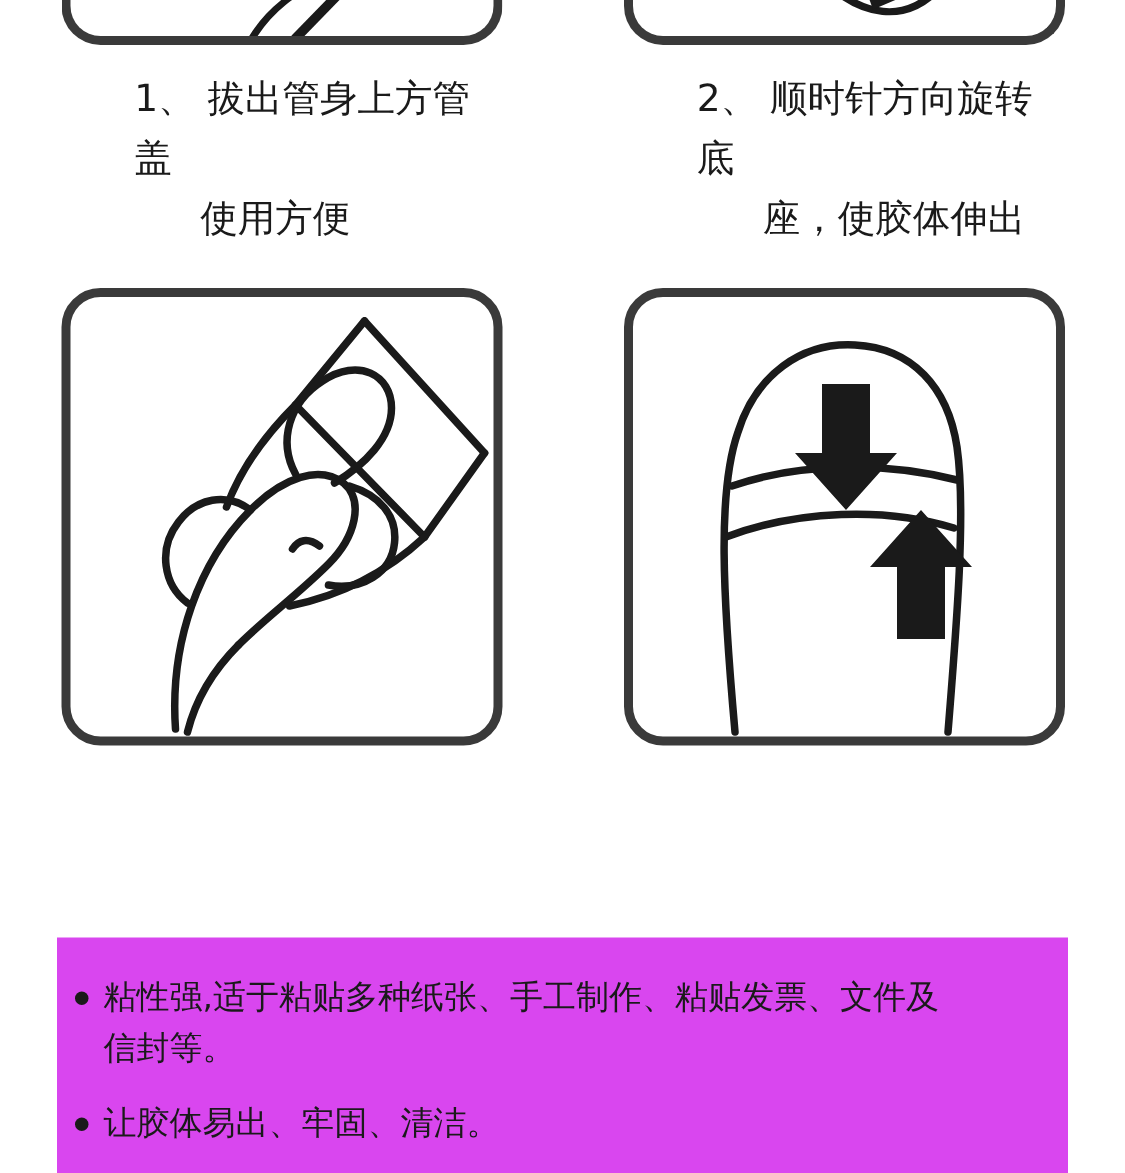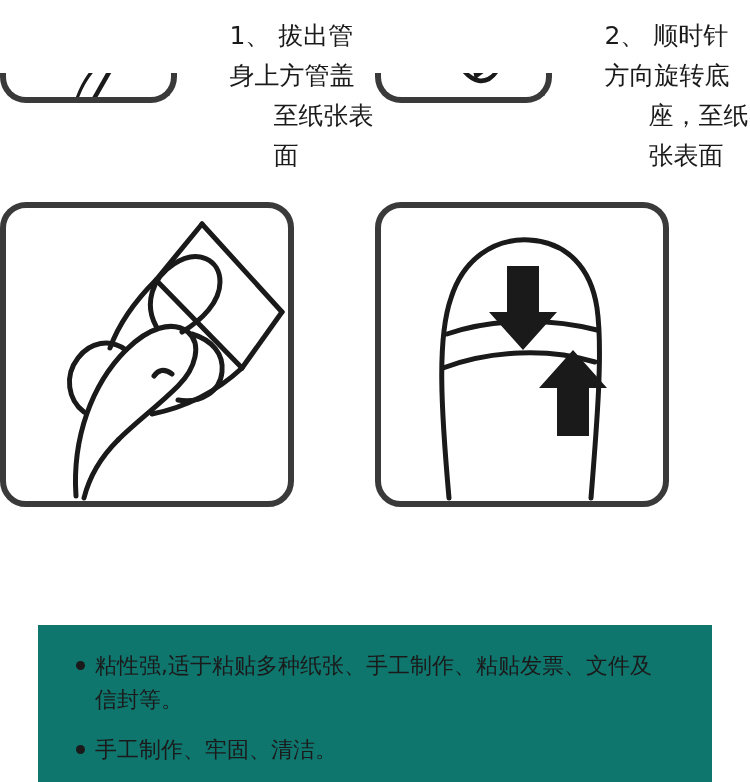--- a/index.html
+++ b/index.html
@@ -29,21 +29,21 @@
     width: 750px;
   }
   .step-row {
     display: flex;
     width: 750px;
   }
   .step {
     width: 375px;
     box-sizing: border-box;
     display: flex;
-    flex-direction: row;
+    flex-direction: column;
     align-items: center;
   }
 
   
   .illu {
     width: 294px;
     height: 305px;
     border: 6px solid #3a3a3a;
     border-radius: 26px;
     box-sizing: border-box;
@@ -92,23 +92,23 @@
     margin-top: 26px;
   }
 
   
   .features {
     position: absolute;
     left: 38px;
     top: 625px;
     width: 674px;
     height: 157px;
-    background: #0f766e;
-    box-sizing: border-box;
-    padding: 24px 30px 0 38px;
+    background: #d946ef;
+    box-sizing: border-box;
+    padding: 24px 30px 0 12px;
   }
   .feature {
     display: flex;
     align-items: flex-start;
     margin-bottom: 16px;
   }
   .bullet {
     width: 9px;
     height: 9px;
     border-radius: 50%;
@@ -136,35 +136,35 @@
       <div class="step">
         <div class="illu">
           <svg viewBox="0 0 282 30" preserveAspectRatio="none">
             <path d="M150 32 L206 -40" stroke="#1a1a1a" stroke-width="7" fill="none"></path>
             <path d="M120 34 C132 8 150 -8 172 -20" stroke="#1a1a1a" stroke-width="5" fill="none"></path>
           </svg>
         </div>
         <div class="caption">
           <span class="num">1、</span>
           <span>拔出管身上方管盖</span>
-          <span class="ind">至纸张表面</span>
+          <span class="ind">使用方便</span>
         </div>
       </div>
 
       <div class="step">
         <div class="illu">
           <svg viewBox="0 0 282 30" preserveAspectRatio="none">
             <path d="M118 -30 C150 20 186 20 206 -14" stroke="#1a1a1a" stroke-width="6" fill="none"></path>
             <polygon points="160,8 186,-6 152,-20" fill="#1a1a1a"></polygon>
           </svg>
         </div>
         <div class="caption">
           <span class="num">2、</span>
           <span>顺时针方向旋转底</span>
-          <span class="ind">座，至纸张表面</span>
+          <span class="ind">座，使胶体伸出</span>
         </div>
       </div>
 
     </div>
 
     <div class="step-row row-bottom">
 
       <div class="step">
         <div class="illu">
           <svg viewBox="0 0 282 293">
@@ -218,17 +218,17 @@
   <div class="features">
     <div class="feature">
       <span class="bullet"></span>
       <div class="feature-text">
         <span>粘性强,适于粘贴多种纸张、手工制作、粘贴发票、文件及</span><br>
         <span>信封等。</span>
       </div>
     </div>
     <div class="feature">
       <span class="bullet"></span>
-      <div class="feature-text">手工制作、牢固、清洁。</div>
+      <div class="feature-text">让胶体易出、牢固、清洁。</div>
     </div>
   </div>
 
 </div>
 
 </body></html>

